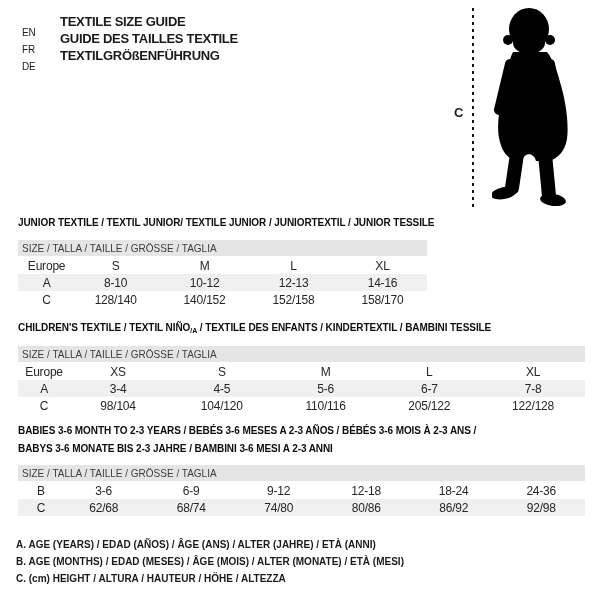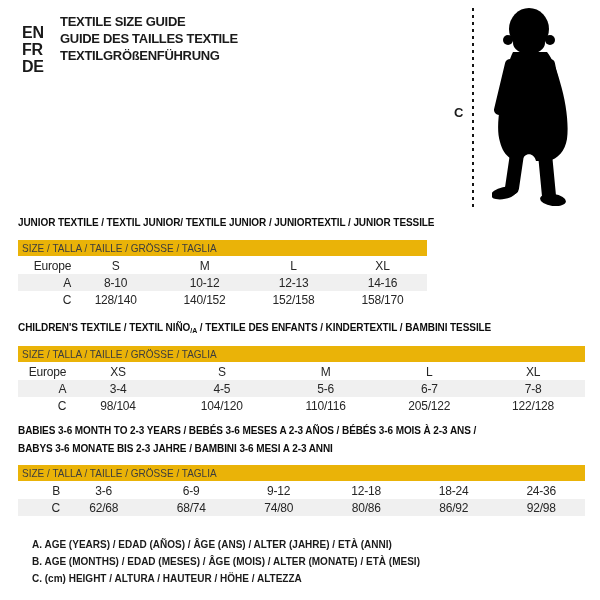--- a/index.html
+++ b/index.html
@@ -6,47 +6,47 @@
   body {
     width:600px; height:600px; position:relative; background:#ffffff;
     font-family:"Liberation Sans","DejaVu Sans",sans-serif; color:#1a1a1a;
     overflow:hidden;
   }
   .abs { position:absolute; }
 
   
   .lang-block { left:22px; top:13px; }
   .lang-row { display:flex; height:17px; align-items:center; }
-  .lang-code { width:38px; font-weight:bold; font-size:16px; letter-spacing:-0.2px;margin-top:22px; }
+  .lang-code { width:38px; font-weight:normal; font-size:10px; letter-spacing:-0.2px;margin-top:22px; }
   .lang-label { font-weight:bold; font-size:13px; letter-spacing:-0.3px; white-space:nowrap; }
 
   
   .dash-line { left:472px; top:8px; width:2px; height:200px;
     background:repeating-linear-gradient(to bottom,#141414 0 3px,transparent 3px 7px); }
   .height-label { left:454px; top:105px; font-weight:bold; font-size:13px; }
   .baby-svg { left:492px; top:6px; }
 
   
   .sec-title { font-weight:bold; font-size:11.5px; color:#0d0d0d; white-space:nowrap;
     transform:scaleX(0.87); transform-origin:0 0; letter-spacing:-0.1px; }
   .sub { font-size:8px; vertical-align:-2px; }
 
   
   .size-table { left:18px; }
-  .size-bar { height:16px; line-height:16px; background:#eab308; color:#3d3d3d;
+  .size-bar { height:16px; line-height:16px; background:#e5e5e5; color:#3d3d3d;
     font-size:11.5px; padding-left:4px; overflow:hidden; white-space:nowrap; }
   .size-bar .cond { display:inline-block; transform:scaleX(0.87); transform-origin:0 50%; }
   table { border-collapse:collapse; table-layout:fixed; width:100%; margin-top:1px; }
   td { height:17px; padding:0; font-size:12px; color:#262626; text-align:center;
        vertical-align:middle; white-space:nowrap; letter-spacing:-0.2px; }
-  td.rowlabel { text-align:right; padding-left:4px; }
+  td.rowlabel { text-align:center; padding-left:4px; }
   tr.stripe { background:#f0f0f0; }
 
   
-  .footnotes { left:32px; top:536px; }
+  .footnotes { left:16px; top:536px; }
   .footnote { height:17px; line-height:17px; font-weight:bold; font-size:11.5px;
     white-space:nowrap; transform:scaleX(0.87); transform-origin:0 50%; }
 </style>
 </head>
 <body>
 
 <div class="abs lang-block">
   <div class="lang-row">
     <span class="lang-code">EN</span>
     <span class="lang-label">TEXTILE SIZE GUIDE</span>

